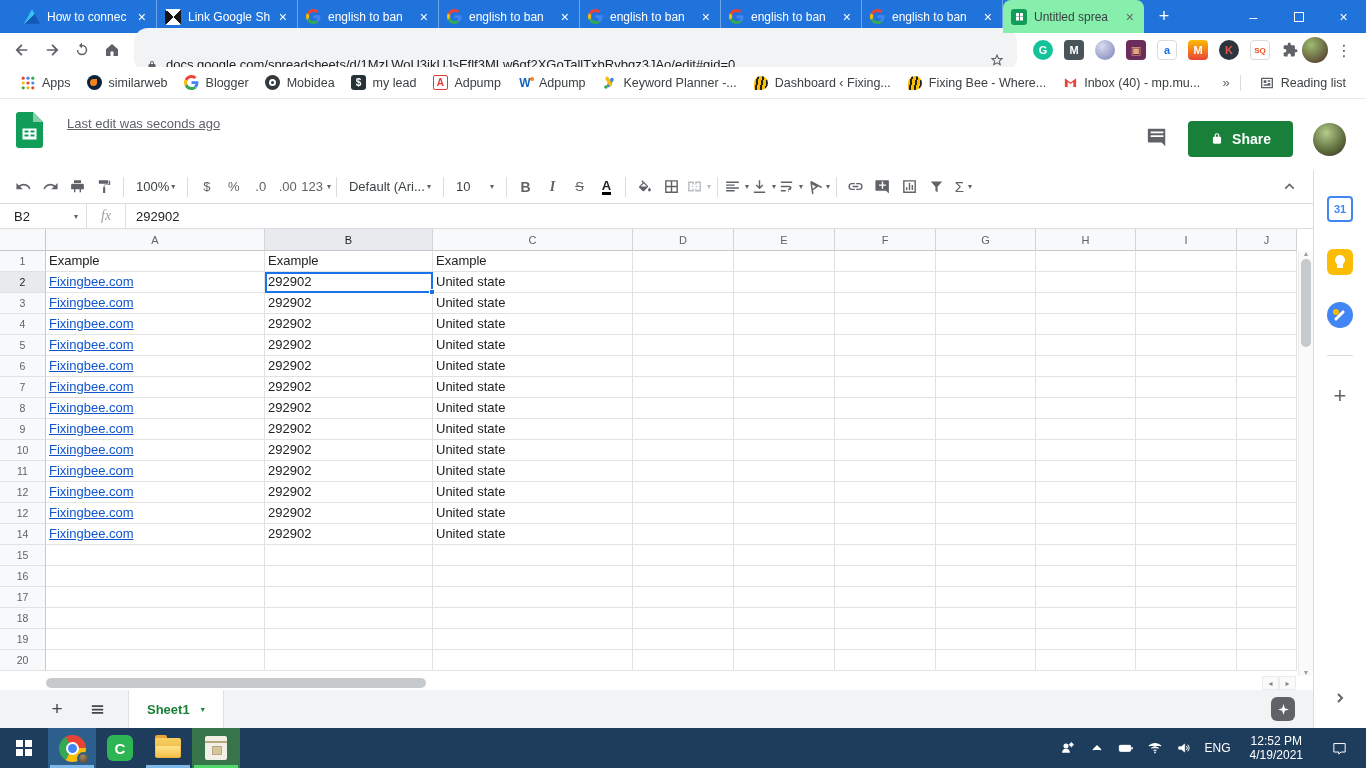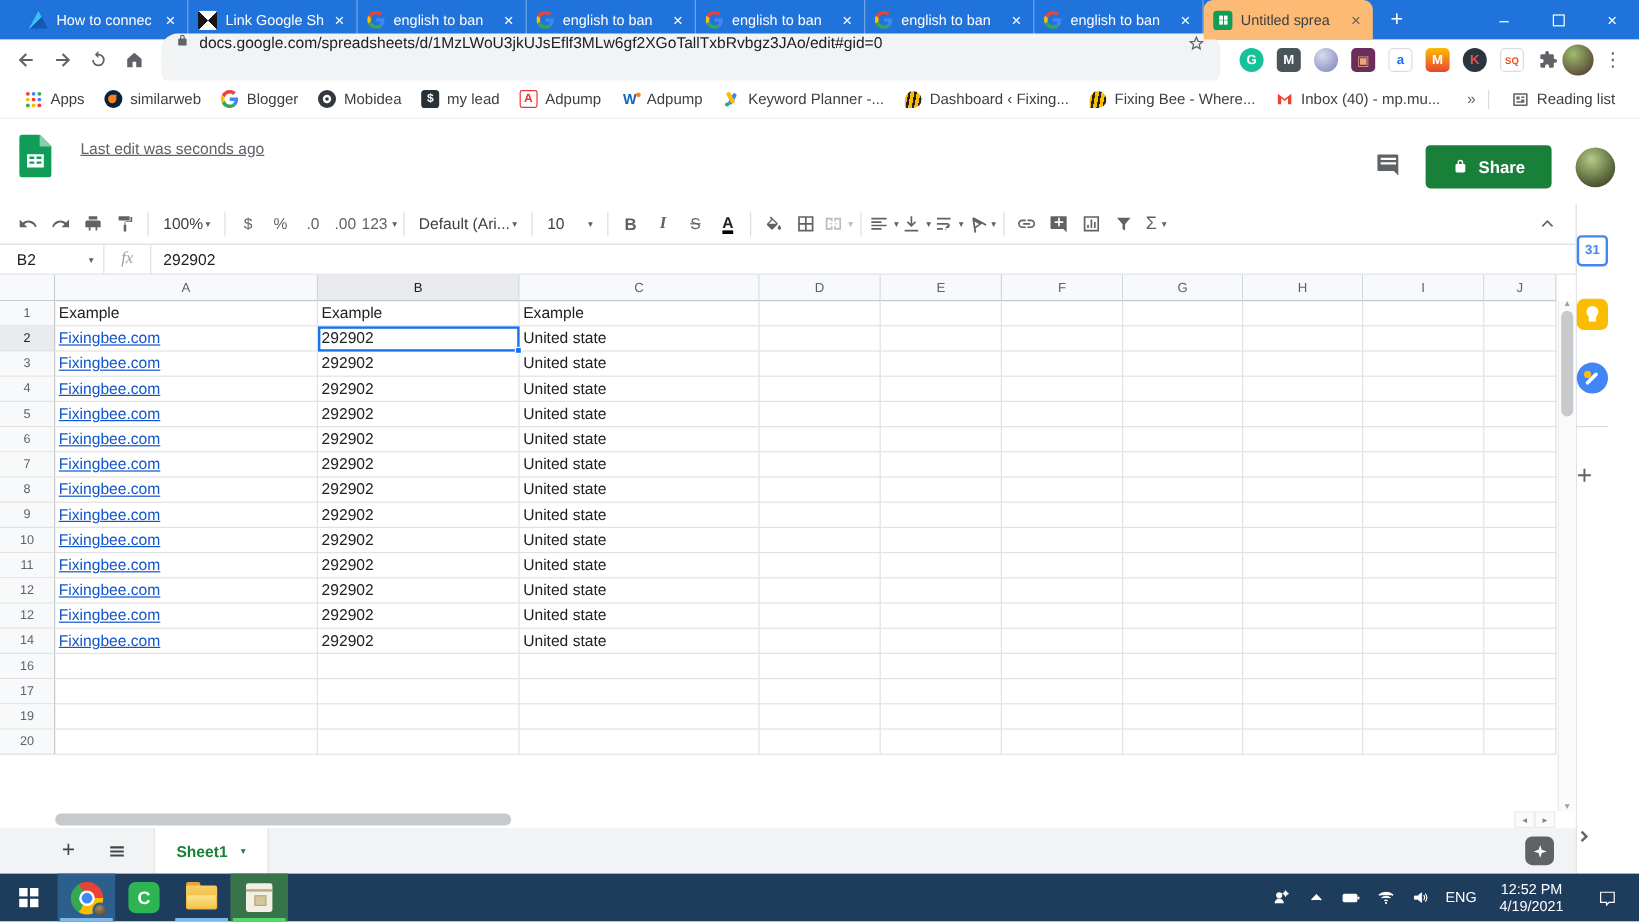--- a/index.html
+++ b/index.html
@@ -7,41 +7,41 @@
   body { font-family:"Liberation Sans","DejaVu Sans",sans-serif; background:#fff; }
   .screen { width:1366px; height:768px; display:flex; flex-direction:column; }
 
   
   .tabbar { height:33px; background:#2173dc; display:flex; align-items:stretch; padding-left:16px; flex:0 0 auto; }
   .tabs { display:flex; align-items:stretch; }
   .tab { width:141px; display:flex; align-items:center; gap:7px; padding:0 8px; position:relative; cursor:default; }
   .tab:not(.active){ border-right:1px solid rgba(255,255,255,.35); }
   .tab .t-title { flex:1; font-size:12px; color:#fff; white-space:nowrap; overflow:hidden; }
   .tab .t-close { font-size:14px; color:#fff; line-height:1; padding:0 2px; }
-  .tab.active { background:#fdba74; border-radius:8px 8px 0 0; }
+  .tab.active { background:#86efac; border-radius:8px 8px 0 0; }
   .tab.active .t-title { color:#3c4043; }
   .tab.active .t-close { color:#5f6368; }
   .fi { width:16px; height:16px; flex:0 0 auto; position:relative; }
   .fi-triangle { background:linear-gradient(135deg,#36c3f2 0 50%,#1358b8 50%); clip-path:polygon(50% 4%,100% 96%,0 96%); }
   .fi-checker-x { background:#fff; border-radius:2px;
     background-image:conic-gradient(from 45deg,#161616 0 90deg,#fff 90deg 180deg,#161616 180deg 270deg,#fff 270deg); }
   .fi-sheets { background:#0f9d58; border-radius:3px; }
   .fi-sheets::after { content:""; position:absolute; inset:4px 4.5px;
     background:linear-gradient(to right,#fff 0 45%,transparent 45% 55%,#fff 55%) top/100% 44% no-repeat,
                linear-gradient(to right,#fff 0 45%,transparent 45% 55%,#fff 55%) bottom/100% 44% no-repeat; }
   .newtab { width:28px; display:flex; align-items:center; justify-content:center; color:#fff; font-size:18px; margin-left:6px; }
   .wincontrols { margin-left:auto; display:flex; }
   .winbtn { width:45px; display:flex; align-items:center; justify-content:center; color:#fff; font-size:14px; }
   .maxbox { width:10px; height:10px; border:1px solid #fff; display:inline-block; }
 
   
   .urlrow { height:34px; background:#fff; display:flex; align-items:center; padding:0 8px; gap:2px; flex:0 0 auto; }
   .navbtn { width:28px; height:28px; display:flex; align-items:center; justify-content:center; }
   .navbtn svg { width:18px; height:18px; fill:#5f6368; }
-  .urlpill { flex:1; height:44px; background:#f1f3f4; border-radius:14px; display:flex; align-items:flex-start; padding:0 12px; gap:8px; margin:0 6px; min-width:0; }
+  .urlpill { flex:1; height:44px; background:#f1f3f4; border-radius:14px; display:flex; align-items:flex-end; padding:0 12px; gap:8px; margin:0 6px; min-width:0; }
   .urlpill svg.lock { width:12px; height:12px; fill:#5f6368; flex:0 0 auto; }
   .urltext { font-size:13px; color:#202124; white-space:nowrap; overflow:hidden; flex:1; }
   .urlpill .star svg { width:16px; height:16px; fill:none; stroke:#5f6368; stroke-width:1.6; }
   .extrow { display:flex; align-items:center; gap:11px; margin:0 8px; }
   .ext { width:20px; height:20px; display:flex; align-items:center; justify-content:center; font-size:11px; font-weight:bold; }
   .ext.circle { border-radius:50%; }
   .ext.square { border-radius:4px; }
   .ext-puzzle svg { width:18px; height:18px; fill:#5f6368; }
   .avatar-sm { width:26px; height:26px; border-radius:50%; background:radial-gradient(circle at 35% 30%,#9dbd6e,#62563b 70%,#3c3222); flex:0 0 auto; }
   .kebab { font-size:16px; color:#5f6368; padding:0 6px; }
@@ -132,21 +132,21 @@
   .sheetbar { height:38px; background:#f1f3f4; display:flex; align-items:center; padding-left:44px; flex:0 0 auto; }
   .sb-ico { width:26px; display:flex; align-items:center; justify-content:center; color:#444746; }
   .sb-ico svg { width:17px; height:17px; fill:#444746; }
   .sb-plus { font-size:19px; color:#444746; }
   .sheettab { height:38px; margin-left:18px; background:#fff; border-left:1px solid #e0e0e0; border-right:1px solid #e0e0e0; display:flex; align-items:center; gap:9px; padding:0 18px; font-size:13px; font-weight:bold; color:#188038; }
   .sheettab .caret { color:#188038; }
   .explore { margin-left:auto; margin-right:18px; width:24px; height:24px; border-radius:6px; background:#5f6368; display:flex; align-items:center; justify-content:center; }
   .explore svg { width:13px; height:13px; fill:#fff; }
 
   
-  .sidepanel { width:53px; background:#fff; border-left:1px solid #dadce0; display:flex; flex-direction:column; align-items:flex-start; padding-top:26px; gap:27px; }
+  .sidepanel { width:53px; background:#fff; border-left:1px solid #dadce0; display:flex; flex-direction:column; align-items:center; padding-top:26px; gap:27px; }
   .sp-cal { width:26px; height:26px; border:2px solid #4285f4; border-radius:4px; background:#fff; color:#4285f4; font-size:11px; font-weight:bold; display:flex; align-items:center; justify-content:center; }
   .sp-keep { width:26px; height:26px; border-radius:6px; background:#fbbc04; position:relative; }
   .sp-keep::before { content:""; position:absolute; left:8px; top:6px; width:10px; height:10px; border-radius:50%; background:#fff; }
   .sp-keep::after { content:""; position:absolute; left:10px; top:15px; width:6px; height:4px; background:#fff; }
   .sp-tasks { width:26px; height:26px; border-radius:50%; background:#4285f4; position:relative; }
   .sp-tasks::before { content:""; position:absolute; left:6px; top:12px; width:13px; height:3px; background:#fff; transform:rotate(-45deg); border-radius:2px; }
   .sp-tasks::after { content:""; position:absolute; left:6px; top:7px; width:6px; height:6px; border-radius:50%; background:#fbbc04; }
   .sp-div { width:26px; height:1px; background:#dadce0; }
   .sp-plus { font-size:22px; color:#5f6368; font-weight:300; }
   .sp-chev { margin-top:auto; margin-bottom:20px; }
@@ -771,34 +771,60 @@
               <div class="gcell" style="width: 200px;">United state</div>
               <div class="gcell" style="width: 101px;"></div>
               <div class="gcell" style="width: 101px;"></div>
               <div class="gcell" style="width: 101px;"></div>
               <div class="gcell" style="width: 100px;"></div>
               <div class="gcell" style="width: 100px;"></div>
               <div class="gcell" style="width: 101px;"></div>
               <div class="gcell" style="width: 60px;"></div>
             </div>
             <div class="grow">
+              <div class="gnum">15</div>
+              <div class="gcell" style="width: 219px;"></div>
+              <div class="gcell" style="width: 168px;"></div>
+              <div class="gcell" style="width: 200px;"></div>
+              <div class="gcell" style="width: 101px;"></div>
+              <div class="gcell" style="width: 101px;"></div>
+              <div class="gcell" style="width: 101px;"></div>
+              <div class="gcell" style="width: 100px;"></div>
+              <div class="gcell" style="width: 100px;"></div>
+              <div class="gcell" style="width: 101px;"></div>
+              <div class="gcell" style="width: 60px;"></div>
+            </div>
+            <div class="grow">
               <div class="gnum">16</div>
               <div class="gcell" style="width: 219px;"></div>
               <div class="gcell" style="width: 168px;"></div>
               <div class="gcell" style="width: 200px;"></div>
               <div class="gcell" style="width: 101px;"></div>
               <div class="gcell" style="width: 101px;"></div>
               <div class="gcell" style="width: 101px;"></div>
               <div class="gcell" style="width: 100px;"></div>
               <div class="gcell" style="width: 100px;"></div>
               <div class="gcell" style="width: 101px;"></div>
               <div class="gcell" style="width: 60px;"></div>
             </div>
             <div class="grow">
               <div class="gnum">17</div>
+              <div class="gcell" style="width: 219px;"></div>
+              <div class="gcell" style="width: 168px;"></div>
+              <div class="gcell" style="width: 200px;"></div>
+              <div class="gcell" style="width: 101px;"></div>
+              <div class="gcell" style="width: 101px;"></div>
+              <div class="gcell" style="width: 101px;"></div>
+              <div class="gcell" style="width: 100px;"></div>
+              <div class="gcell" style="width: 100px;"></div>
+              <div class="gcell" style="width: 101px;"></div>
+              <div class="gcell" style="width: 60px;"></div>
+            </div>
+            <div class="grow">
+              <div class="gnum">18</div>
               <div class="gcell" style="width: 219px;"></div>
               <div class="gcell" style="width: 168px;"></div>
               <div class="gcell" style="width: 200px;"></div>
               <div class="gcell" style="width: 101px;"></div>
               <div class="gcell" style="width: 101px;"></div>
               <div class="gcell" style="width: 101px;"></div>
               <div class="gcell" style="width: 100px;"></div>
               <div class="gcell" style="width: 100px;"></div>
               <div class="gcell" style="width: 101px;"></div>
               <div class="gcell" style="width: 60px;"></div>

